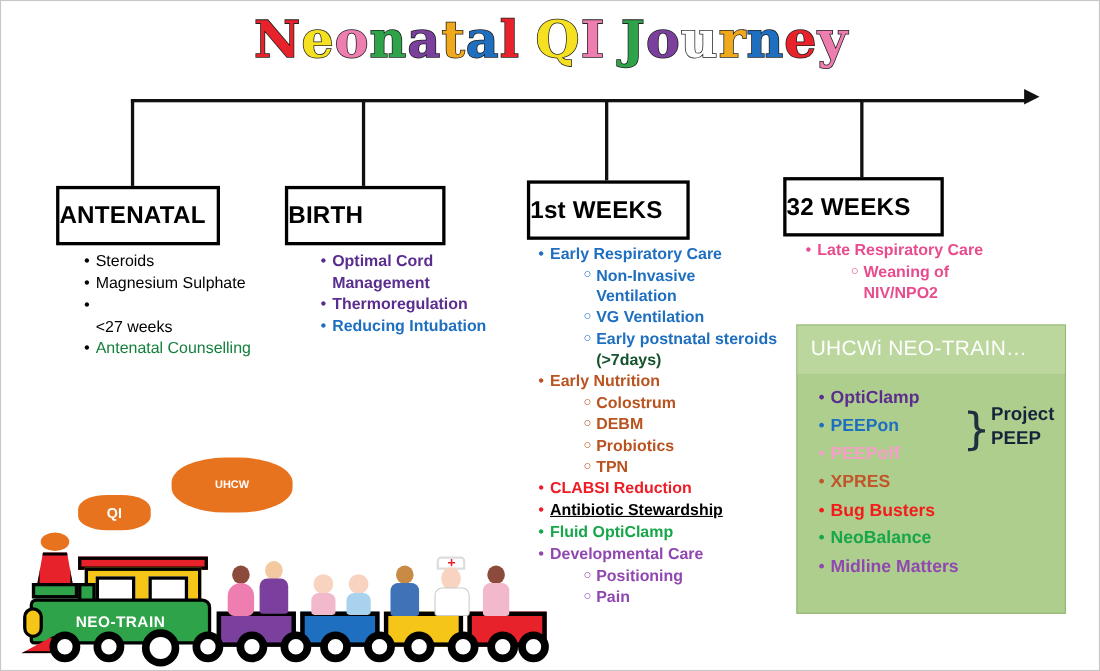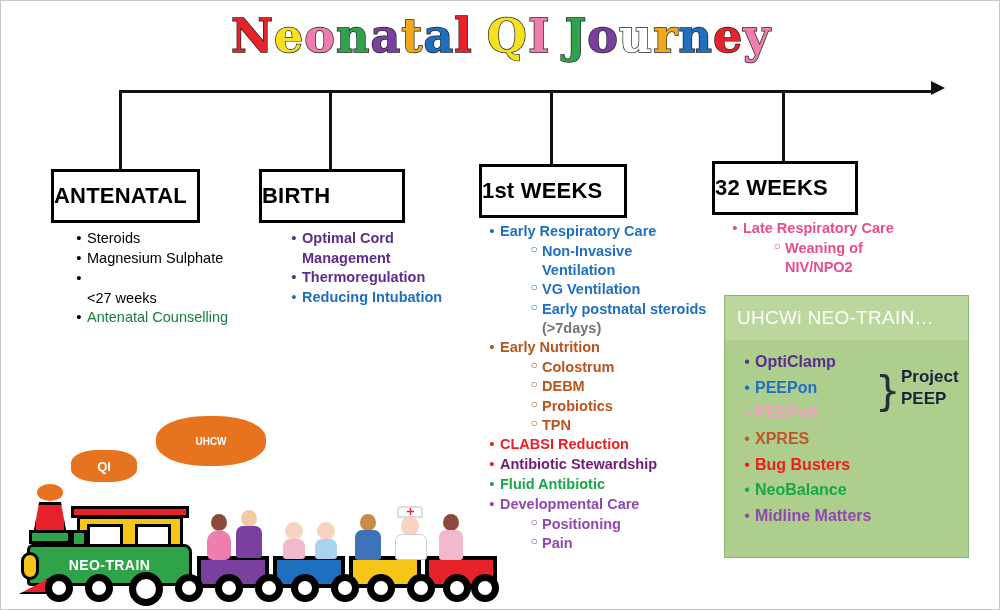--- a/index.html
+++ b/index.html
@@ -146,21 +146,21 @@
       <div class="li lvl2 bold">
         <span class="bl" style="color: rgb(31, 111, 192);">○</span>
         <span class="tx" style="color: rgb(31, 111, 192); font-weight: bold;">VG Ventilation</span>
       </div>
       <div class="li lvl2 bold">
         <span class="bl" style="color: rgb(31, 111, 192);">○</span>
         <span class="tx" style="color: rgb(31, 111, 192); font-weight: bold;">Early postnatal steroids</span>
       </div>
       <div class="li lvl2 bold">
         <span class="bl" style="color: rgb(31, 111, 192);"></span>
-        <span class="tx" style="color: #737373; font-weight: bold; margin-left: 0px;">(&gt;7days)</span>
+        <span class="tx" style="color: #14532d; font-weight: bold; margin-left: 0px;">(&gt;7days)</span>
       </div>
       <div class="li lvl1 bold">
         <span class="bl" style="color: rgb(185, 83, 31);">•</span>
         <span class="tx" style="color: rgb(185, 83, 31); font-weight: bold;">Early Nutrition</span>
       </div>
       <div class="li lvl2 bold">
         <span class="bl" style="color: rgb(185, 83, 31);">○</span>
         <span class="tx" style="color: rgb(185, 83, 31); font-weight: bold;">Colostrum</span>
       </div>
       <div class="li lvl2 bold">
@@ -174,25 +174,25 @@
       <div class="li lvl2 bold">
         <span class="bl" style="color: rgb(185, 83, 31);">○</span>
         <span class="tx" style="color: rgb(185, 83, 31); font-weight: bold;">TPN</span>
       </div>
       <div class="li lvl1 bold">
         <span class="bl" style="color: rgb(238, 28, 37);">•</span>
         <span class="tx" style="color: rgb(238, 28, 37); font-weight: bold;">CLABSI Reduction</span>
       </div>
       <div class="li lvl1 bold">
         <span class="bl" style="color: rgb(238, 28, 37);">•</span>
-        <span class="tx" style="color: #701a75; font-weight: bold;">Antibiotic Stewardship</span>
+        <span class="tx" style="color: #000000; font-weight: bold; text-decoration: underline;">Antibiotic Stewardship</span>
       </div>
       <div class="li lvl1 bold">
         <span class="bl" style="color: rgb(23, 166, 74);">•</span>
-        <span class="tx" style="color: rgb(23, 166, 74); font-weight: bold;">Fluid Antibiotic</span>
+        <span class="tx" style="color: rgb(23, 166, 74); font-weight: bold;">Fluid OptiClamp</span>
       </div>
       <div class="li lvl1 bold">
         <span class="bl" style="color: rgb(144, 72, 176);">•</span>
         <span class="tx" style="color: rgb(144, 72, 176); font-weight: bold;">Developmental Care</span>
       </div>
       <div class="li lvl2 bold">
         <span class="bl" style="color: rgb(144, 72, 176);">○</span>
         <span class="tx" style="color: rgb(144, 72, 176); font-weight: bold;">Positioning</span>
       </div>
       <div class="li lvl2 bold">

